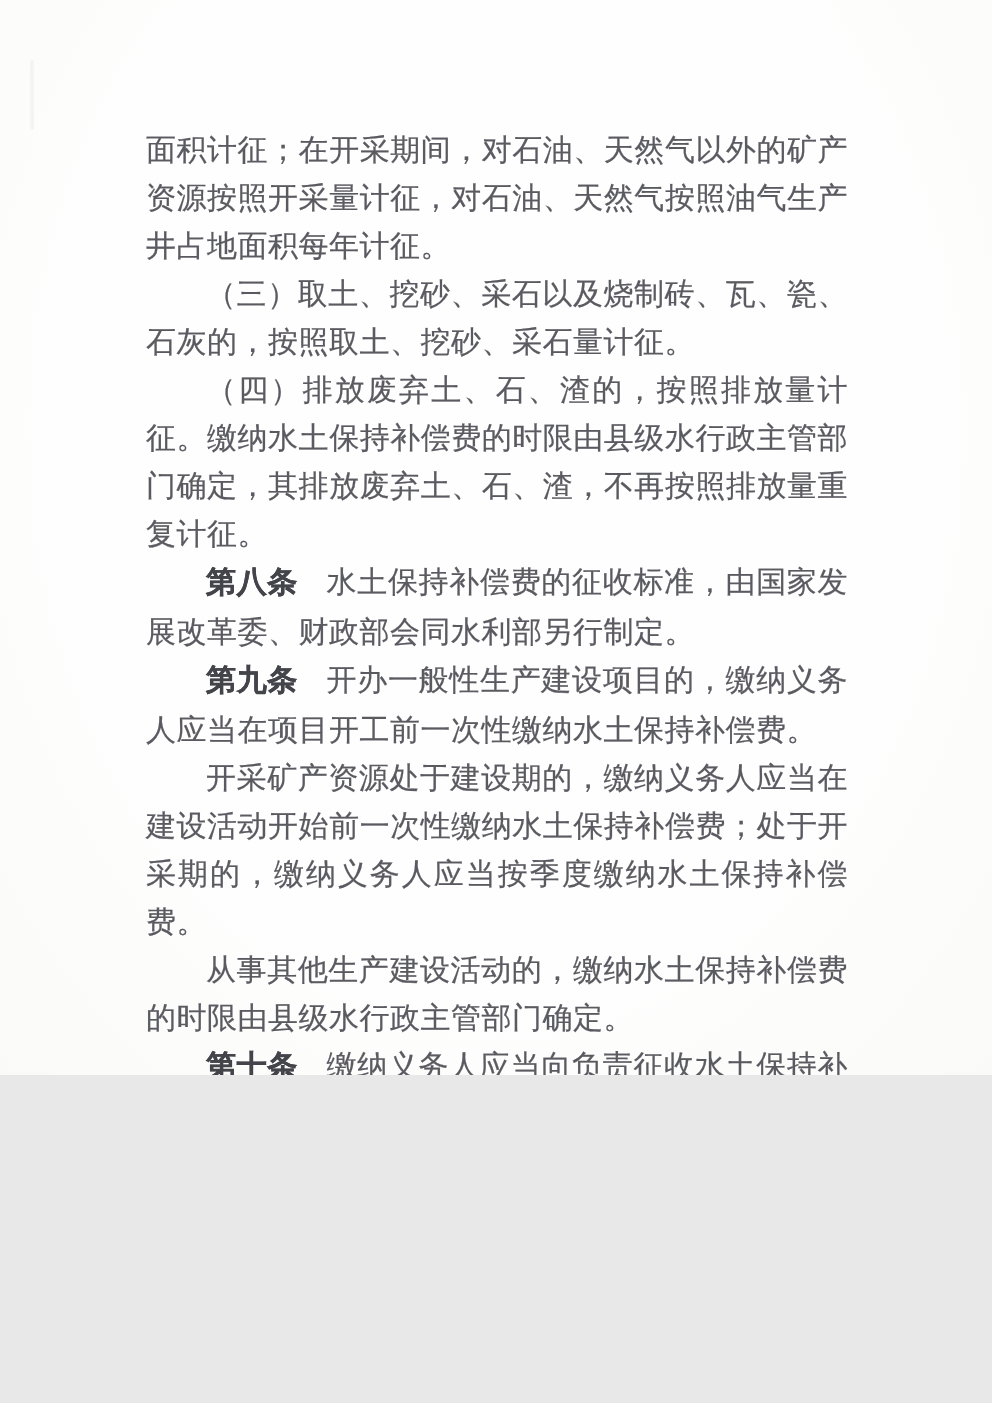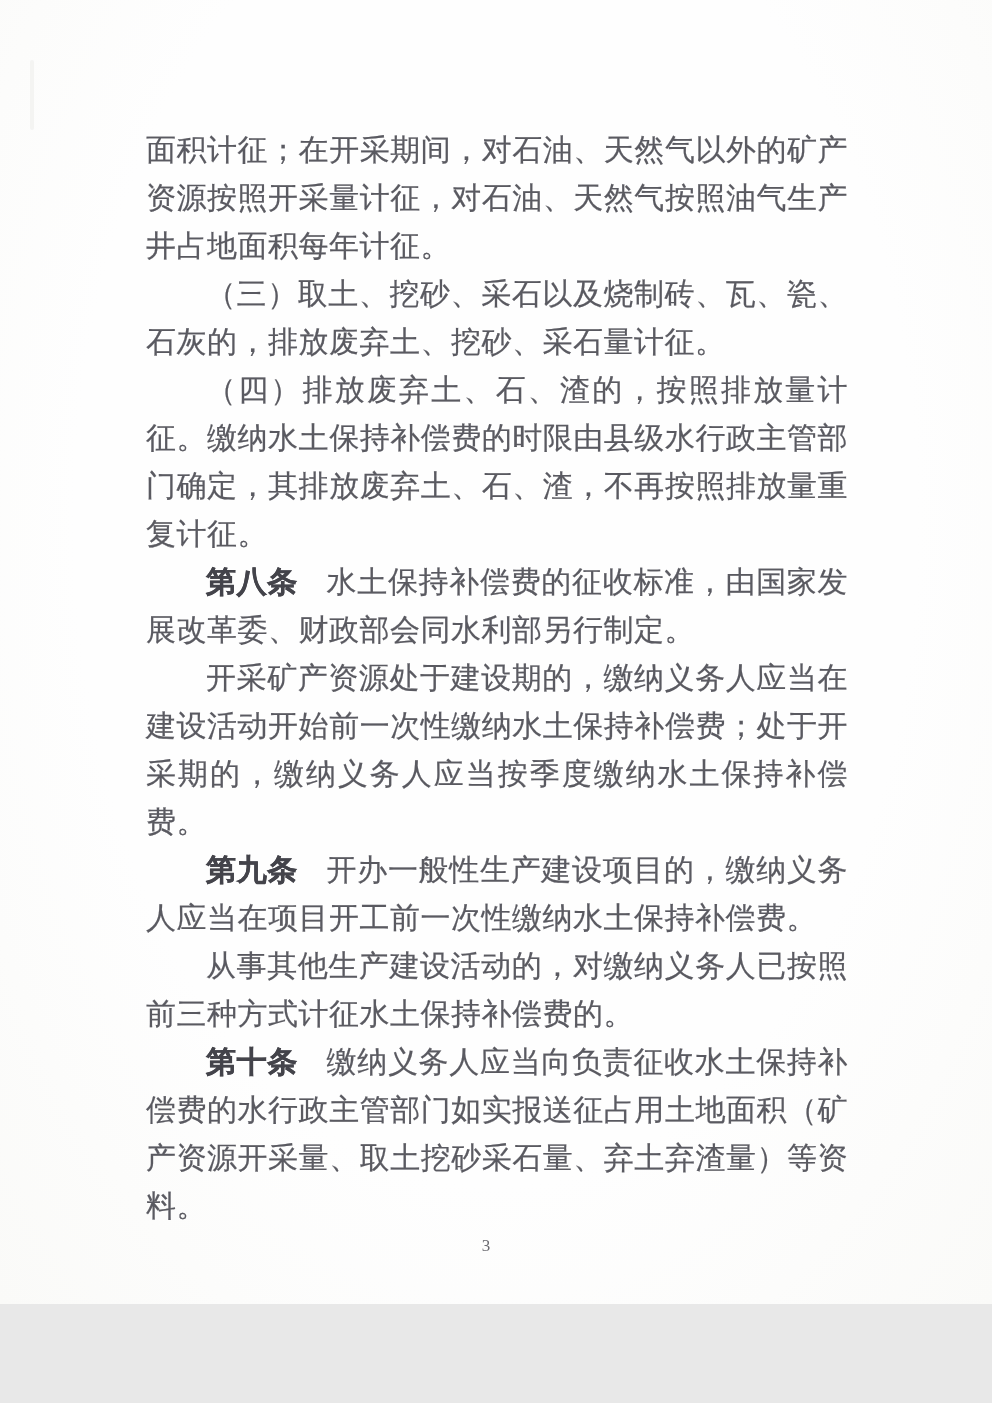--- a/index.html
+++ b/index.html
@@ -3,21 +3,21 @@
 <meta charset="utf-8">
 <style>
   html, body {
     margin: 0;
     padding: 0;
     background: #e8e8e8;
   }
   .page {
     position: relative;
     width: 992px;
-    height: 1304px;
+    height: 1075px;
     background: #fdfdfc;
     background-image: radial-gradient(ellipse at 50% 40%, #fefefe 60%, #fafaf8 100%);
     overflow: hidden;
     font-family: "Liberation Serif", "DejaVu Serif", serif;
   }
   .doc-body {
     position: absolute;
     left: 146px;
     top: 126px;
     width: 702px;
@@ -31,20 +31,21 @@
     margin: 0;
     -webkit-text-stroke: 0.2px #5a5a61;
   }
   .para.indent {
     text-indent: 2em;
   }
   .term {
     font-weight: bold;
     color: #44444b;
     margin-right: 0.95em;
+    font-family: Liberation Mono, monospace;
     -webkit-text-stroke: 0.4px #44444b;
   }
   .page-number {
     position: absolute;
     top: 1236px;
     left: 146px;
     width: 680px;
     text-align: center;
     font-size: 17px;
     color: #6c6c72;
@@ -68,41 +69,41 @@
 
   <div class="scan-artifact"></div>
 
   <div class="doc-body">
 
     <p class="para">
       <span>面积计征；在开采期间，对石油、天然气以外的矿产资源按照开采量计征，对石油、天然气按照油气生产井占地面积每年计征。</span>
     </p>
 
     <p class="para indent">
-      <span>（三）取土、挖砂、采石以及烧制砖、瓦、瓷、石灰的，排放废弃土、挖砂、采石量计征。</span>
+      <span>（三）取土、挖砂、采石以及烧制砖、瓦、瓷、石灰的，按照取土、挖砂、采石量计征。</span>
     </p>
 
     <p class="para indent">
       <span>（四）排放废弃土、石、渣的，按照排放量计征。缴纳水土保持补偿费的时限由县级水行政主管部门确定，其排放废弃土、石、渣，不再按照排放量重复计征。</span>
     </p>
 
     <p class="para indent">
       <span class="term">第八条</span><span>水土保持补偿费的征收标准，由国家发展改革委、财政部会同水利部另行制定。</span>
     </p>
 
     <p class="para indent">
+      <span class="term">第九条</span><span>开办一般性生产建设项目的，缴纳义务人应当在项目开工前一次性缴纳水土保持补偿费。</span>
+    </p>
+
+    <p class="para indent">
       <span>开采矿产资源处于建设期的，缴纳义务人应当在建设活动开始前一次性缴纳水土保持补偿费；处于开采期的，缴纳义务人应当按季度缴纳水土保持补偿费。</span>
     </p>
 
     <p class="para indent">
-      <span class="term">第九条</span><span>开办一般性生产建设项目的，缴纳义务人应当在项目开工前一次性缴纳水土保持补偿费。</span>
-    </p>
-
-    <p class="para indent">
-      <span>从事其他生产建设活动的，对缴纳义务人已按照前三种方式计征水土保持补偿费的。</span>
+      <span>从事其他生产建设活动的，缴纳水土保持补偿费的时限由县级水行政主管部门确定。</span>
     </p>
 
     <p class="para indent">
       <span class="term">第十条</span><span>缴纳义务人应当向负责征收水土保持补偿费的水行政主管部门如实报送征占用土地面积（矿产资源开采量、取土挖砂采石量、弃土弃渣量）等资料。</span>
     </p>
 
 
   </div>
 
   <div class="page-number">3</div>

